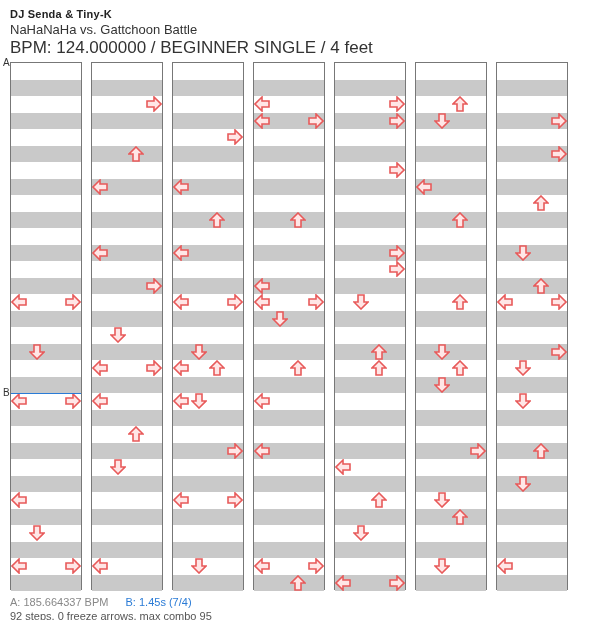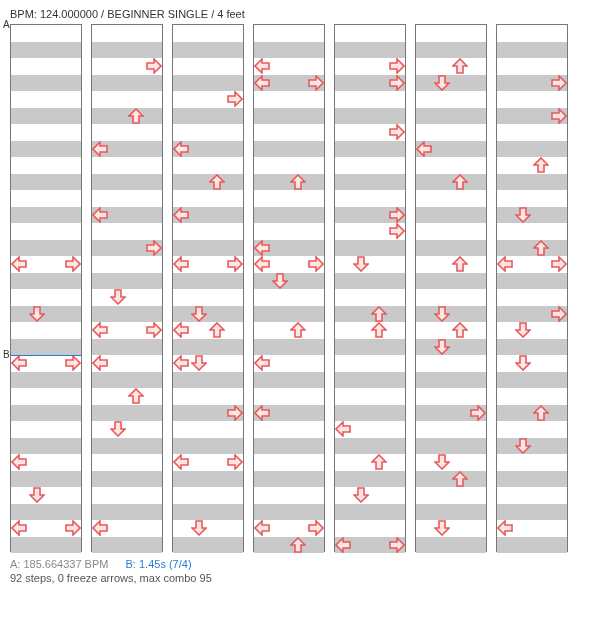--- a/index.html
+++ b/index.html
@@ -1,36 +1,38 @@
 <!DOCTYPE html>
 <html><head>
 <meta charset="utf-8">
 <style>
   html,body{margin:0;padding:0;background:#fff;font-family:Verdana,Geneva,sans-serif;font-size:11px;color:#333}
   #wrap{width:592px;padding:8px 10px 10px 10px;box-sizing:border-box}
   .artist{font-weight:bold;color:#222;margin-bottom:2px;letter-spacing:0.02em}
   .title{font-size:13px;color:#333;margin-bottom:1px}
-  .meta{font-size:11px;color:#333;margin-bottom:4px}
+  .meta{font-size:17px;color:#333;margin-bottom:4px}
   .legend{margin-top:6px;color:#888}
   .legend .a{margin-right:14px}
   .legend .b{color:#2a7bd6}
   .summary{color:#555;margin-top:2px}
   .chart-area{position:relative}
   .columns{position:relative;display:flex;gap:9px}
   .col{position:relative;width:72px;height:528px;border:1px solid #777;box-sizing:border-box;background:#fff}
   .row{position:absolute;left:0;right:0;height:16.5px}
   .row.g{background:#c9c9c9}
   .arrow{position:absolute;width:16px;height:16px;display:flex;align-items:center;justify-content:center;margin-top:-8px}
   .arrow svg{width:16px;height:16px}
   .lbl{position:absolute;left:-8px;font-size:10px;color:#333;transform:translateY(-6px)}
 </style>
 </head>
 <body>
 <div id="wrap">
 
+<div class="artist">DJ Senda &amp; Tiny-K</div>
+<div class="title">NaHaNaHa vs. Gattchoon Battle</div>
 <div class="meta">BPM: 124.000000 / BEGINNER SINGLE / 4 feet</div>
 
 <div class="chart-area">
   <div class="columns" id="cols">
         <div class="col">
           <div class="row" style="top: 0px; height: 16.5px;"></div>
           <div class="row g" style="top: 16.5px; height: 16.5px;"></div>
           <div class="row" style="top: 33px; height: 16.5px;"></div>
           <div class="row g" style="top: 49.5px; height: 16.5px;"></div>
           <div class="row" style="top: 66px; height: 16.5px;"></div>

